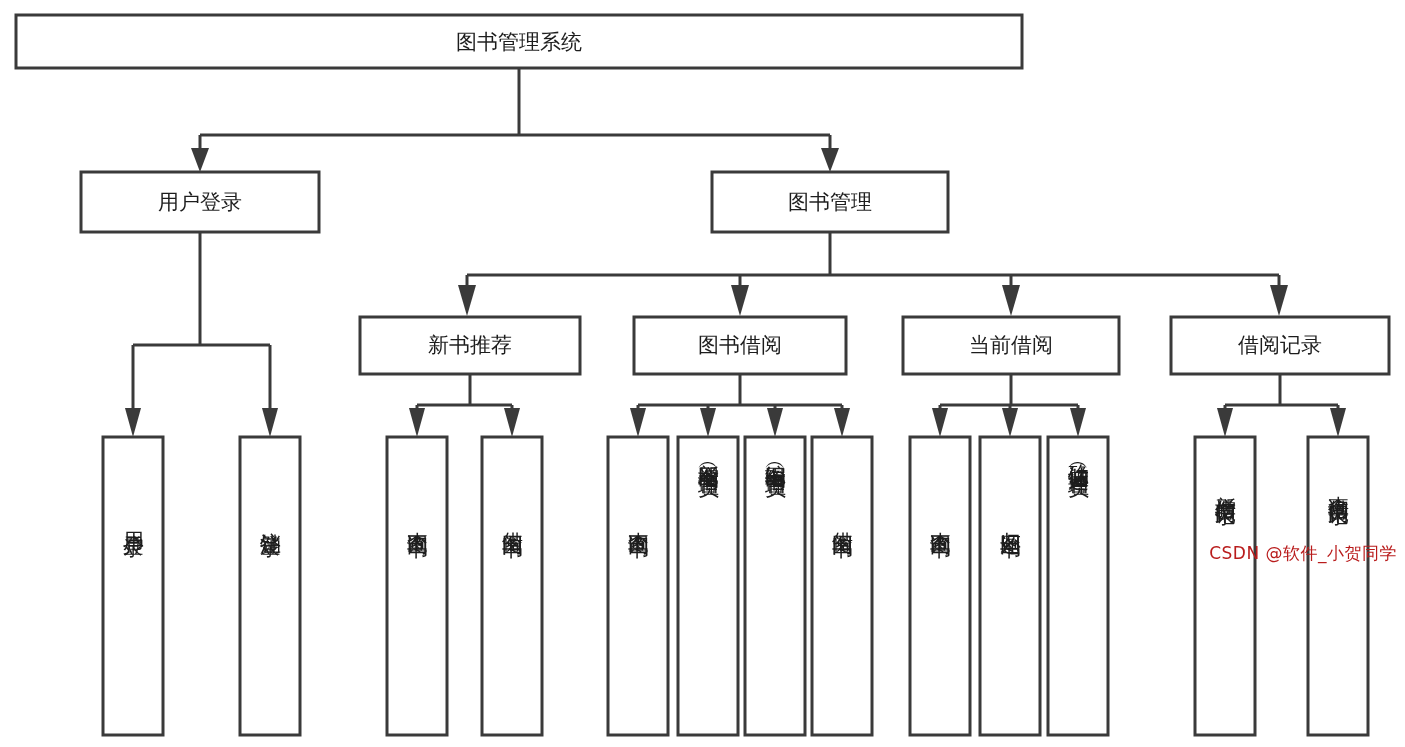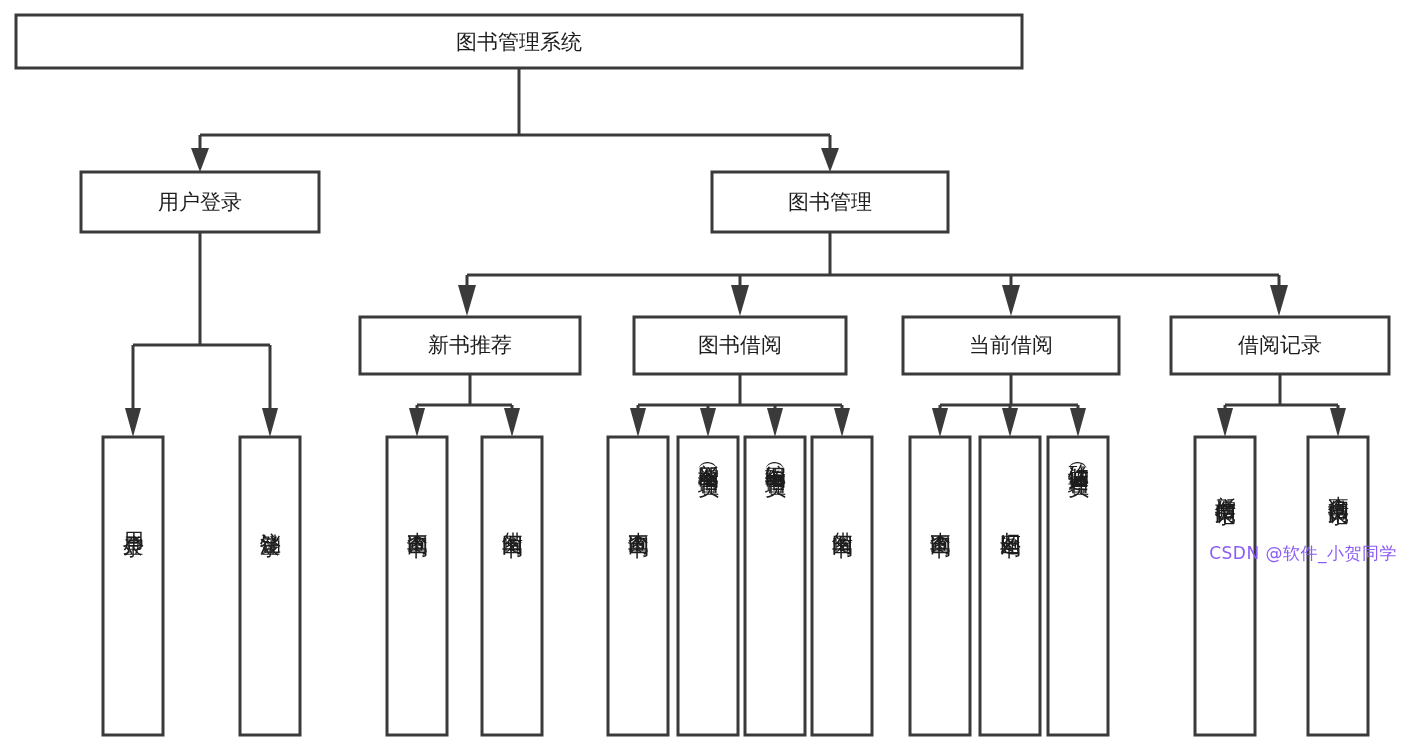--- a/index.html
+++ b/index.html
@@ -65,21 +65,21 @@
     letter-spacing: 2px;
     white-space: nowrap;
     text-align: left;
   }
   .watermark {
     position: absolute;
     right: 8px;
     bottom: 6px;
     font-family: "DejaVu Sans", "Liberation Sans", sans-serif;
     font-size: 17px;
-    color: #8b5cf6;
+    color: #b91c1c;
     letter-spacing: 0.5px;
     white-space: nowrap;
   }
 </style>
 </head>
 <body>
 
 <div id="diagram-root">
 
   <svg class="diagram" viewBox="0 0 1405 747" xmlns="http://www.w3.org/2000/svg">

